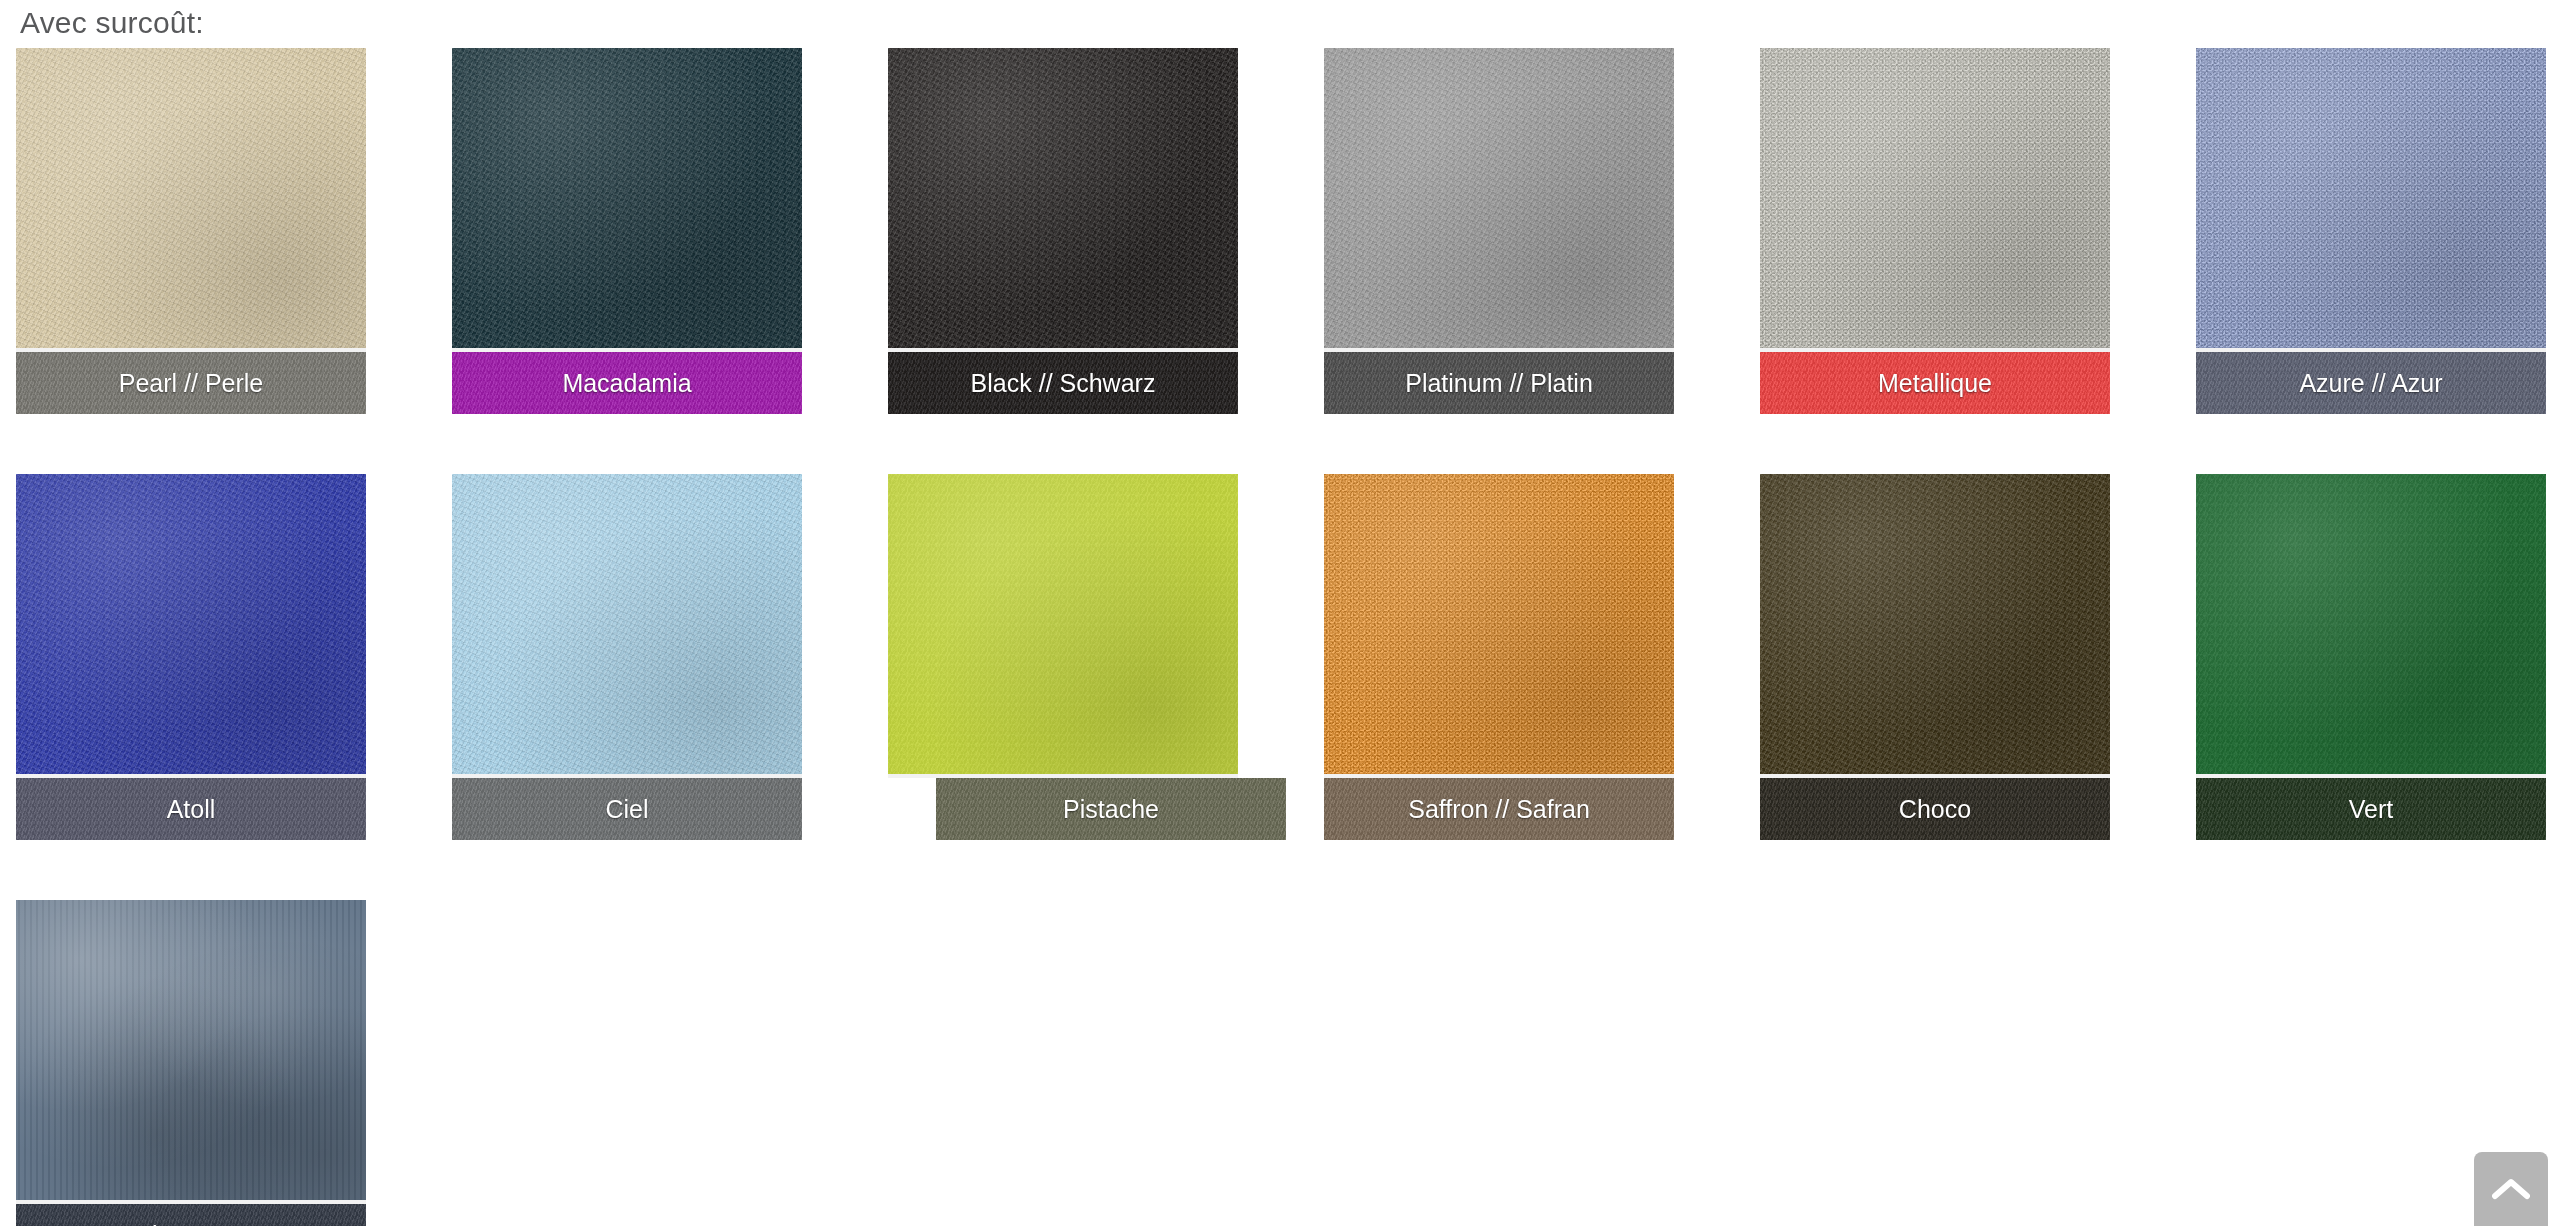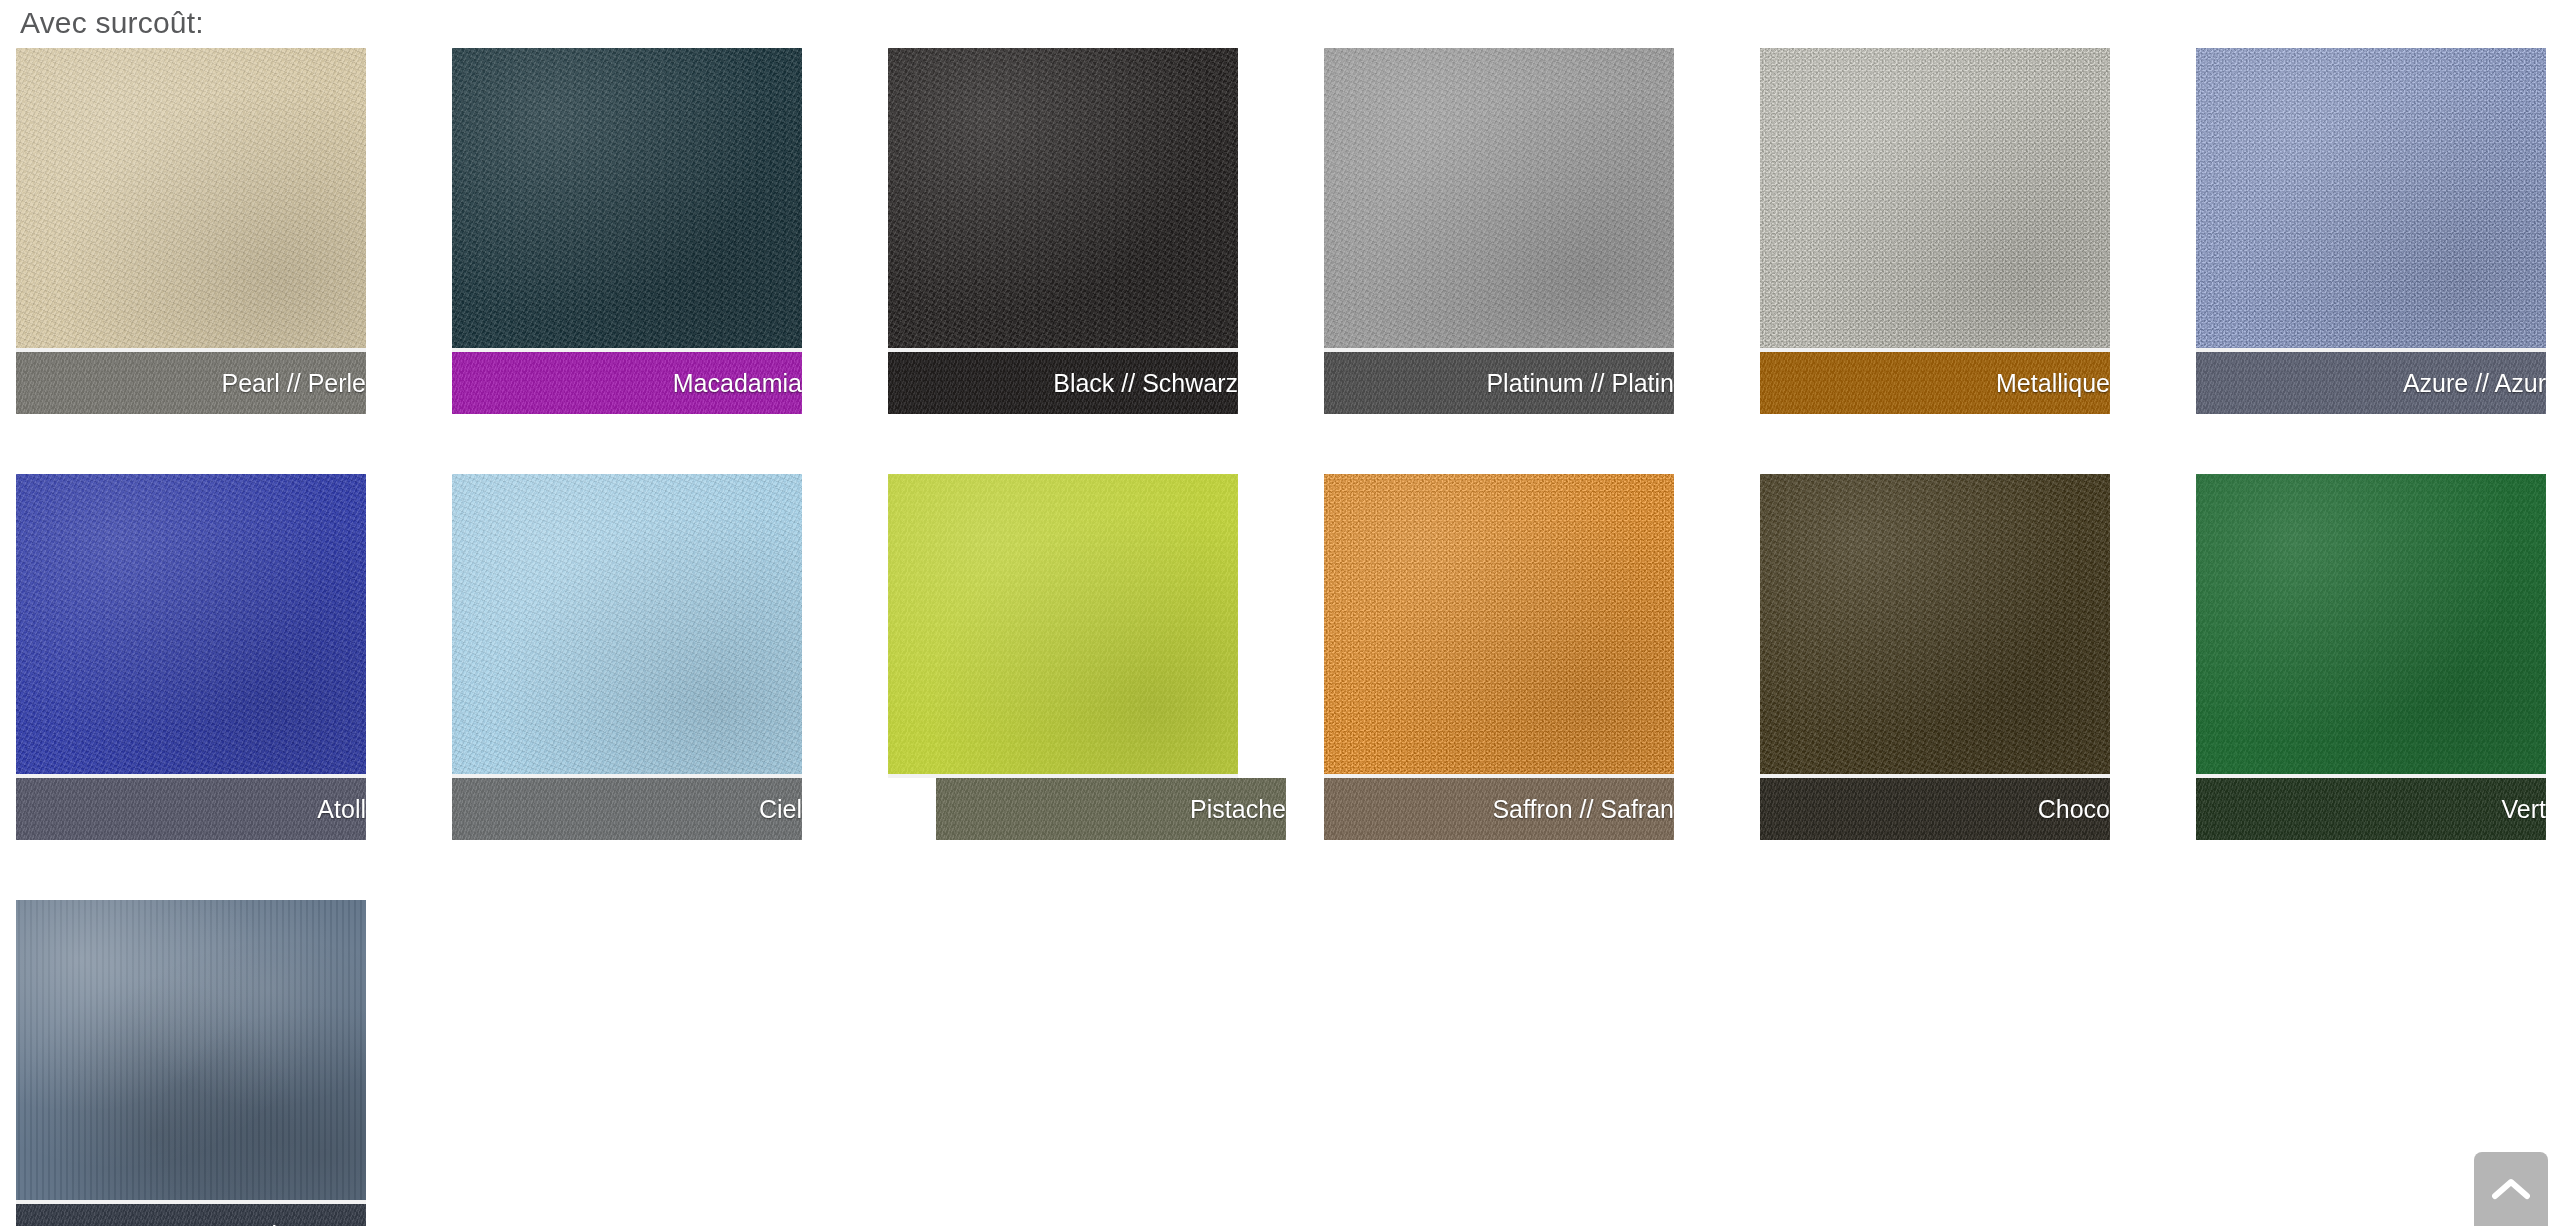--- a/index.html
+++ b/index.html
@@ -105,21 +105,21 @@
     height:4px;
     width:350px;
     background:#f2f2f2;
   }
 
   .label{
     width:350px;
     height:62px;
     display:flex;
     align-items:center;
-    justify-content:flex-end;
+    justify-content:center;
     position:relative;
     overflow:hidden;
   }
   .label::before{
     content:"";
     position:absolute;
     inset:0;
     background-image:
       repeating-linear-gradient(112deg, rgba(255,255,255,.07) 0 1px, rgba(0,0,0,.06) 1px 3px),
       repeating-radial-gradient(circle at 30% 40%, rgba(255,255,255,.05) 0 2px, rgba(0,0,0,.04) 2px 4px);
@@ -181,21 +181,21 @@
     <div class="swatch">
       <div class="tile" style="background-color: rgb(154, 154, 154);"></div>
       <div class="divider" style="background-color: rgb(242, 242, 242);"></div>
       <div class="label" style="background-color: rgb(79, 79, 79);">
         <span>Platinum // Platin</span>
       </div>
     </div>
     <div class="swatch">
       <div class="tile suede" style="background-color: rgb(199, 198, 188);"></div>
       <div class="divider" style="background-color: rgb(242, 242, 242);"></div>
-      <div class="label" style="background-color: #a16207;">
+      <div class="label" style="background-color: #ef4444;">
         <span>Metallique</span>
       </div>
     </div>
     <div class="swatch">
       <div class="tile suede" style="background-color: rgb(142, 159, 208);"></div>
       <div class="divider" style="background-color: rgb(242, 242, 242);"></div>
       <div class="label" style="background-color: rgb(94, 99, 117);">
         <span>Azure // Azur</span>
       </div>
     </div>

